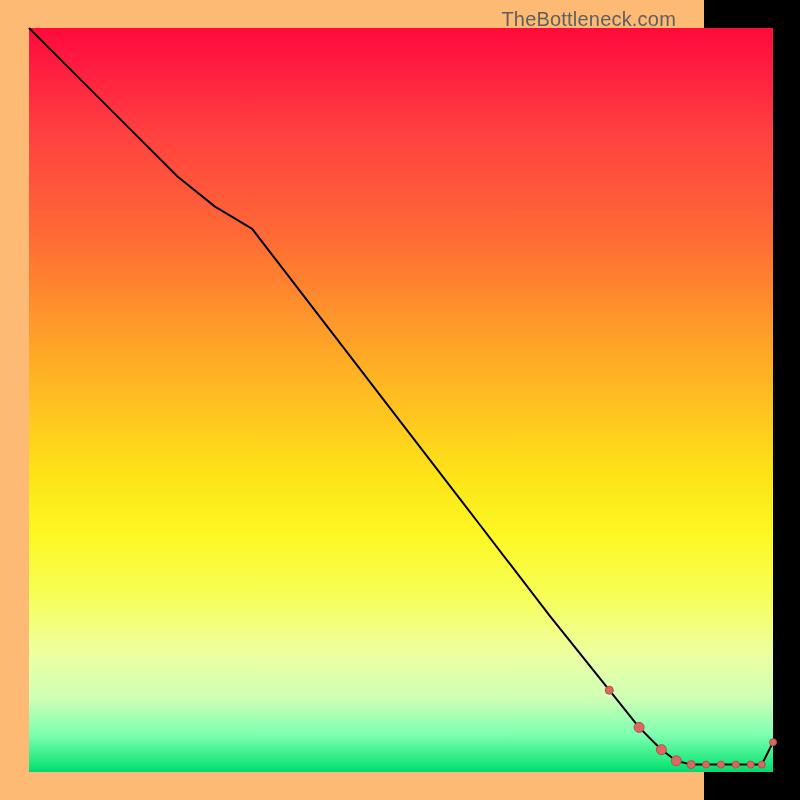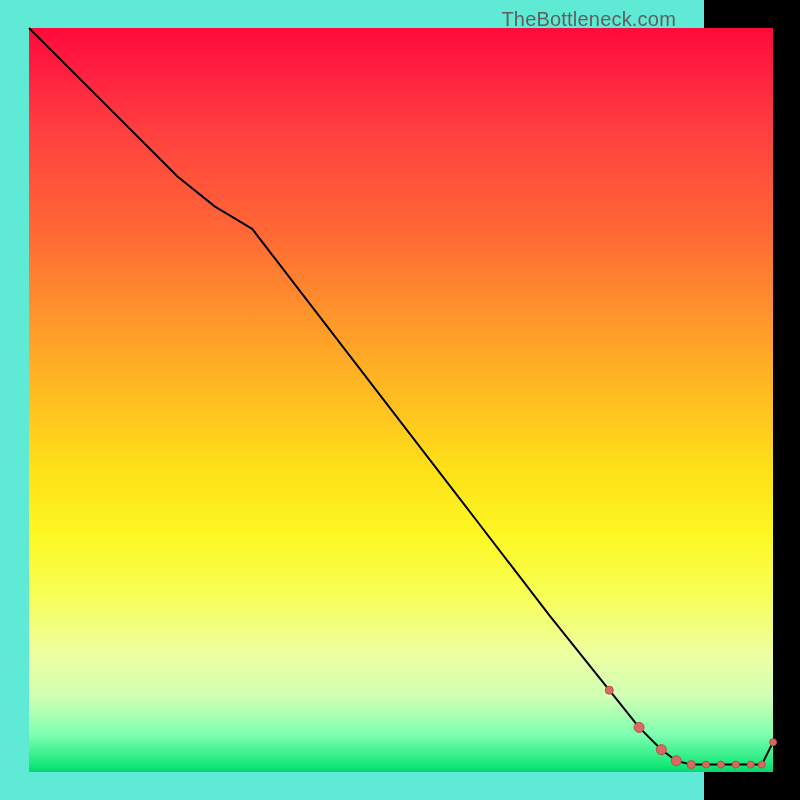--- a/index.html
+++ b/index.html
@@ -8,21 +8,21 @@
     width: 800px;
     height: 800px;
     overflow: hidden;
     background: #000;
     font-family: Arial, Helvetica, sans-serif;
   }
   .wrap {
     position: relative;
     width: 704px;
     height: 800px;
-    background: #5eead4;
+    background: #fdba74;
   }
   .plot {
     position: absolute;
     left: 29px;
     top: 28px;
     width: 744px;
     height: 744px;
     
     background: linear-gradient(to bottom,
       #ff0a3a 0%,

